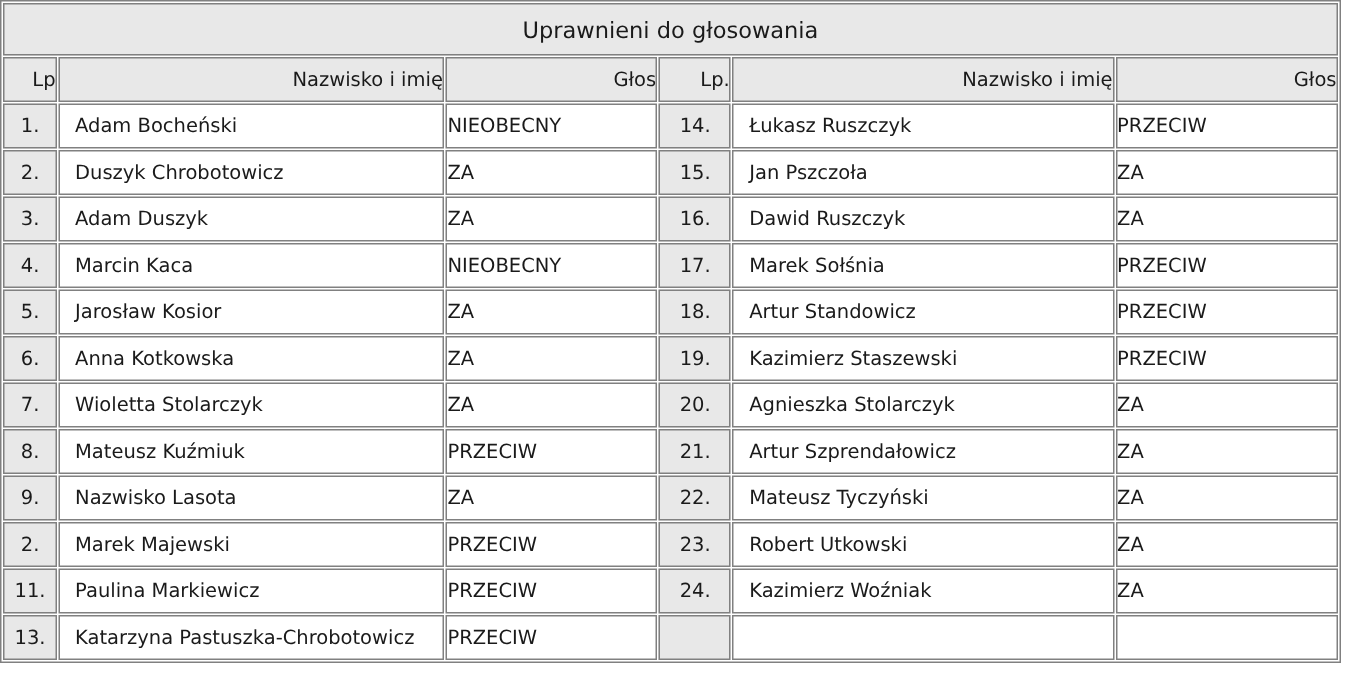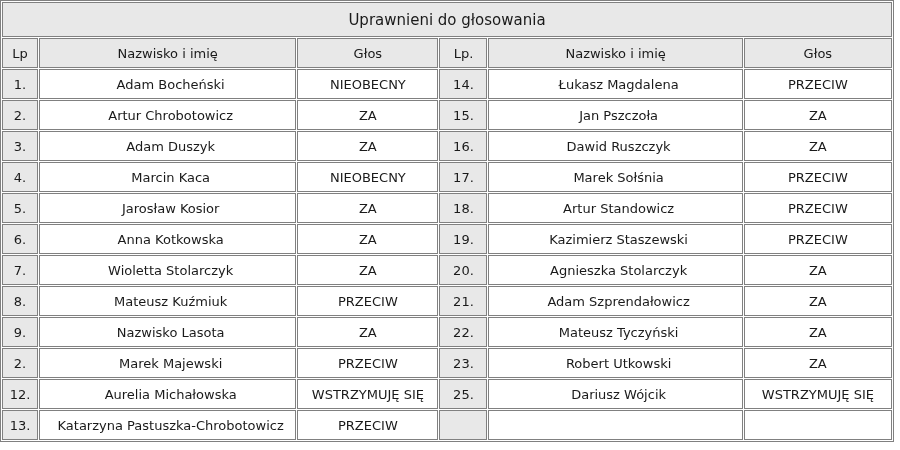--- a/index.html
+++ b/index.html
@@ -34,41 +34,41 @@
     font-weight: normal;
     color: var(--text);
     height: 28px;
     padding: 0;
     vertical-align: middle;
     overflow: hidden;
     white-space: nowrap;
   }
   th {
     background: var(--header-bg);
-    text-align: center;
+    text-align: right;
   }
   td.title-cell {
     background: var(--header-bg);
     text-align: center;
     font-size: 15px;
     height: 33px;
   }
   td.c-lp {
     background: var(--header-bg);
     text-align: center;
   }
   td.c-name {
     background: var(--cell-bg);
-    text-align: center;
+    text-align: left;
     padding-left: 10px;
     padding-right: 4px;
   }
   td.c-vote {
     background: var(--cell-bg);
-    text-align: center;
+    text-align: left;
   }
 </style>
 </head>
 <body>
 
 <div class="page">
   <table class="vote-table">
     <colgroup>
       <col style="width:36px">
         <col style="width:257px">
@@ -87,26 +87,26 @@
       <th>Głos</th>
       <th>Lp.</th>
       <th>Nazwisko i imię</th>
       <th>Głos</th>
     </tr>
     <tr>
       <td class="c-lp">1.</td>
       <td class="c-name">Adam Bocheński</td>
       <td class="c-vote">NIEOBECNY</td>
       <td class="c-lp">14.</td>
-      <td class="c-name">Łukasz Magdalena</td>
+      <td class="c-name">Łukasz Ruszczyk</td>
       <td class="c-vote">PRZECIW</td>
     </tr>
     <tr>
       <td class="c-lp">2.</td>
-      <td class="c-name">Artur Chrobotowicz</td>
+      <td class="c-name">Duszyk Chrobotowicz</td>
       <td class="c-vote">ZA</td>
       <td class="c-lp">15.</td>
       <td class="c-name">Jan Pszczoła</td>
       <td class="c-vote">ZA</td>
     </tr>
     <tr>
       <td class="c-lp">3.</td>
       <td class="c-name">Adam Duszyk</td>
       <td class="c-vote">ZA</td>
       <td class="c-lp">16.</td>
@@ -143,46 +143,46 @@
       <td class="c-vote">ZA</td>
       <td class="c-lp">20.</td>
       <td class="c-name">Agnieszka Stolarczyk</td>
       <td class="c-vote">ZA</td>
     </tr>
     <tr>
       <td class="c-lp">8.</td>
       <td class="c-name">Mateusz Kuźmiuk</td>
       <td class="c-vote">PRZECIW</td>
       <td class="c-lp">21.</td>
-      <td class="c-name">Adam Szprendałowicz</td>
+      <td class="c-name">Artur Szprendałowicz</td>
       <td class="c-vote">ZA</td>
     </tr>
     <tr>
       <td class="c-lp">9.</td>
       <td class="c-name">Nazwisko Lasota</td>
       <td class="c-vote">ZA</td>
       <td class="c-lp">22.</td>
       <td class="c-name">Mateusz Tyczyński</td>
       <td class="c-vote">ZA</td>
     </tr>
     <tr>
       <td class="c-lp">2.</td>
       <td class="c-name">Marek Majewski</td>
       <td class="c-vote">PRZECIW</td>
       <td class="c-lp">23.</td>
       <td class="c-name">Robert Utkowski</td>
       <td class="c-vote">ZA</td>
     </tr>
     <tr>
-      <td class="c-lp">12.</td>
-      <td class="c-name">Aurelia Michałowska</td>
-      <td class="c-vote">WSTRZYMUJĘ SIĘ</td>
-      <td class="c-lp">25.</td>
-      <td class="c-name">Dariusz Wójcik</td>
-      <td class="c-vote">WSTRZYMUJĘ SIĘ</td>
+      <td class="c-lp">11.</td>
+      <td class="c-name">Paulina Markiewicz</td>
+      <td class="c-vote">PRZECIW</td>
+      <td class="c-lp">24.</td>
+      <td class="c-name">Kazimierz Woźniak</td>
+      <td class="c-vote">ZA</td>
     </tr>
     <tr>
       <td class="c-lp">13.</td>
       <td class="c-name">Katarzyna Pastuszka-Chrobotowicz</td>
       <td class="c-vote">PRZECIW</td>
       <td class="c-lp"></td>
       <td class="c-name"></td>
       <td class="c-vote"></td>
     </tr>
   </tbody>

